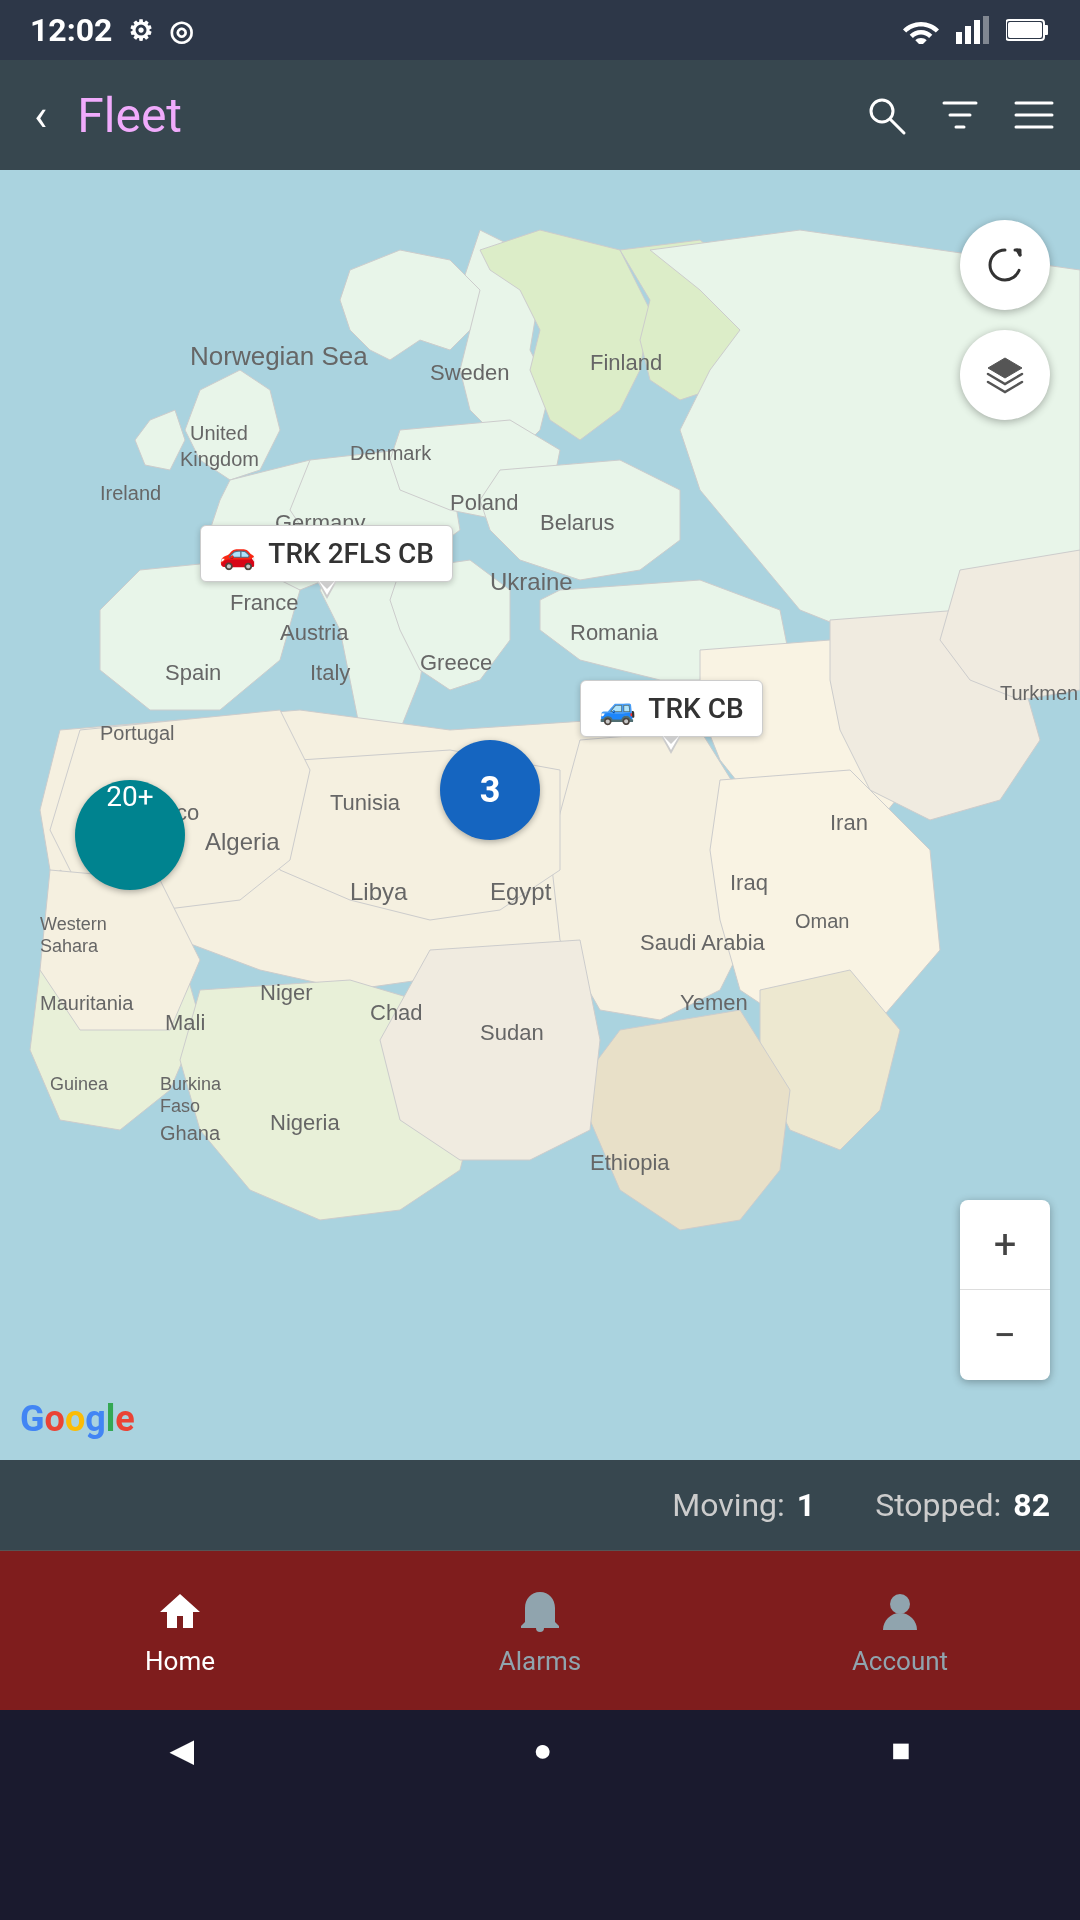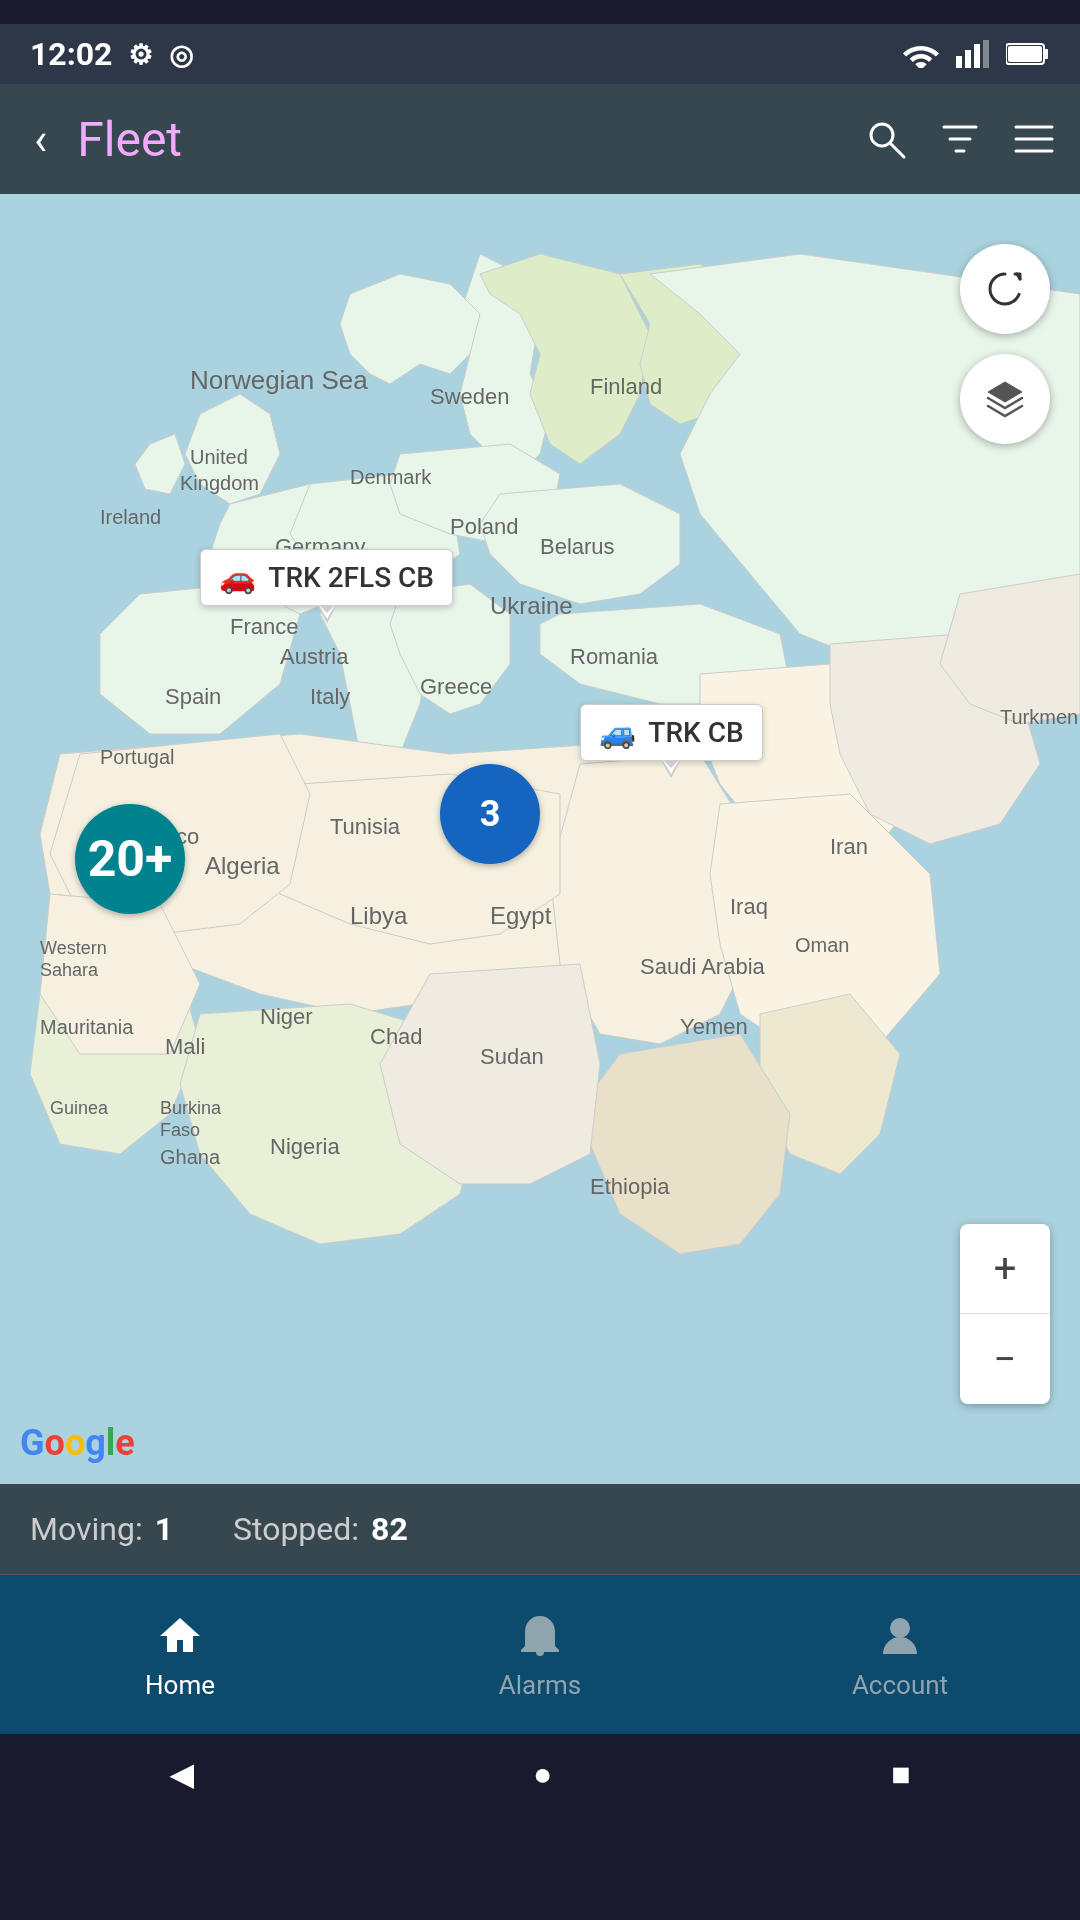--- a/index.html
+++ b/index.html
@@ -15,21 +15,20 @@
     
     .status-bar {
       width: 100%;
       height: 60px;
       background: #2d3748;
       display: flex;
       align-items: center;
       justify-content: space-between;
       padding: 8px 30px;
       color: white;
-      margin-top: 24px;
     }
     .status-left {
       display: flex;
       align-items: center;
       gap: 16px;
       font-size: 32px;
       font-weight: bold;
     }
     .status-right {
       display: flex;
@@ -125,25 +124,25 @@
     }
 
     
     .marker-cluster-large {
       position: absolute;
       width: 110px;
       height: 110px;
       background: #00838f;
       border-radius: 50%;
       display: flex;
-      align-items: center;
+      align-items: flex-start;
       justify-content: center;
       color: white;
-      font-size: 50px;
-      font-weight: bold;
+      font-size: 28px;
+      font-weight: normal;
       cursor: pointer;
       box-shadow: 0 2px 6px rgba(0,0,0,0.3);
     }
     .marker-cluster-small {
       position: absolute;
       width: 100px;
       height: 100px;
       background: #1565c0;
       border-radius: 50%;
       display: flex;
@@ -207,21 +206,21 @@
     .google-logo span:nth-child(5) { color: #34A853; }
     .google-logo span:nth-child(6) { color: #EA4335; }
 
     
     .fleet-status {
       width: 100%;
       height: 90px;
       background: #37474f;
       display: flex;
       align-items: center;
-      justify-content: flex-start;
+      justify-content: flex-end;
       gap: 0;
       color: white;
       font-size: 32px;
     }
     .fleet-status-item {
       display: flex;
       align-items: center;
       gap: 12px;
       padding: 0 30px;
     }
@@ -230,21 +229,21 @@
     }
     .fleet-status-value {
       color: white;
       font-weight: bold;
     }
 
     
     .bottom-nav {
       width: 100%;
       height: 160px;
-      background: #0c4a6e;
+      background: #7f1d1d;
       display: flex;
       align-items: center;
       justify-content: flex-start;
       border-top: 1px solid #555;
     }
     .nav-item {
       display: flex;
       flex-direction: column;
       align-items: center;
       gap: 10px;

